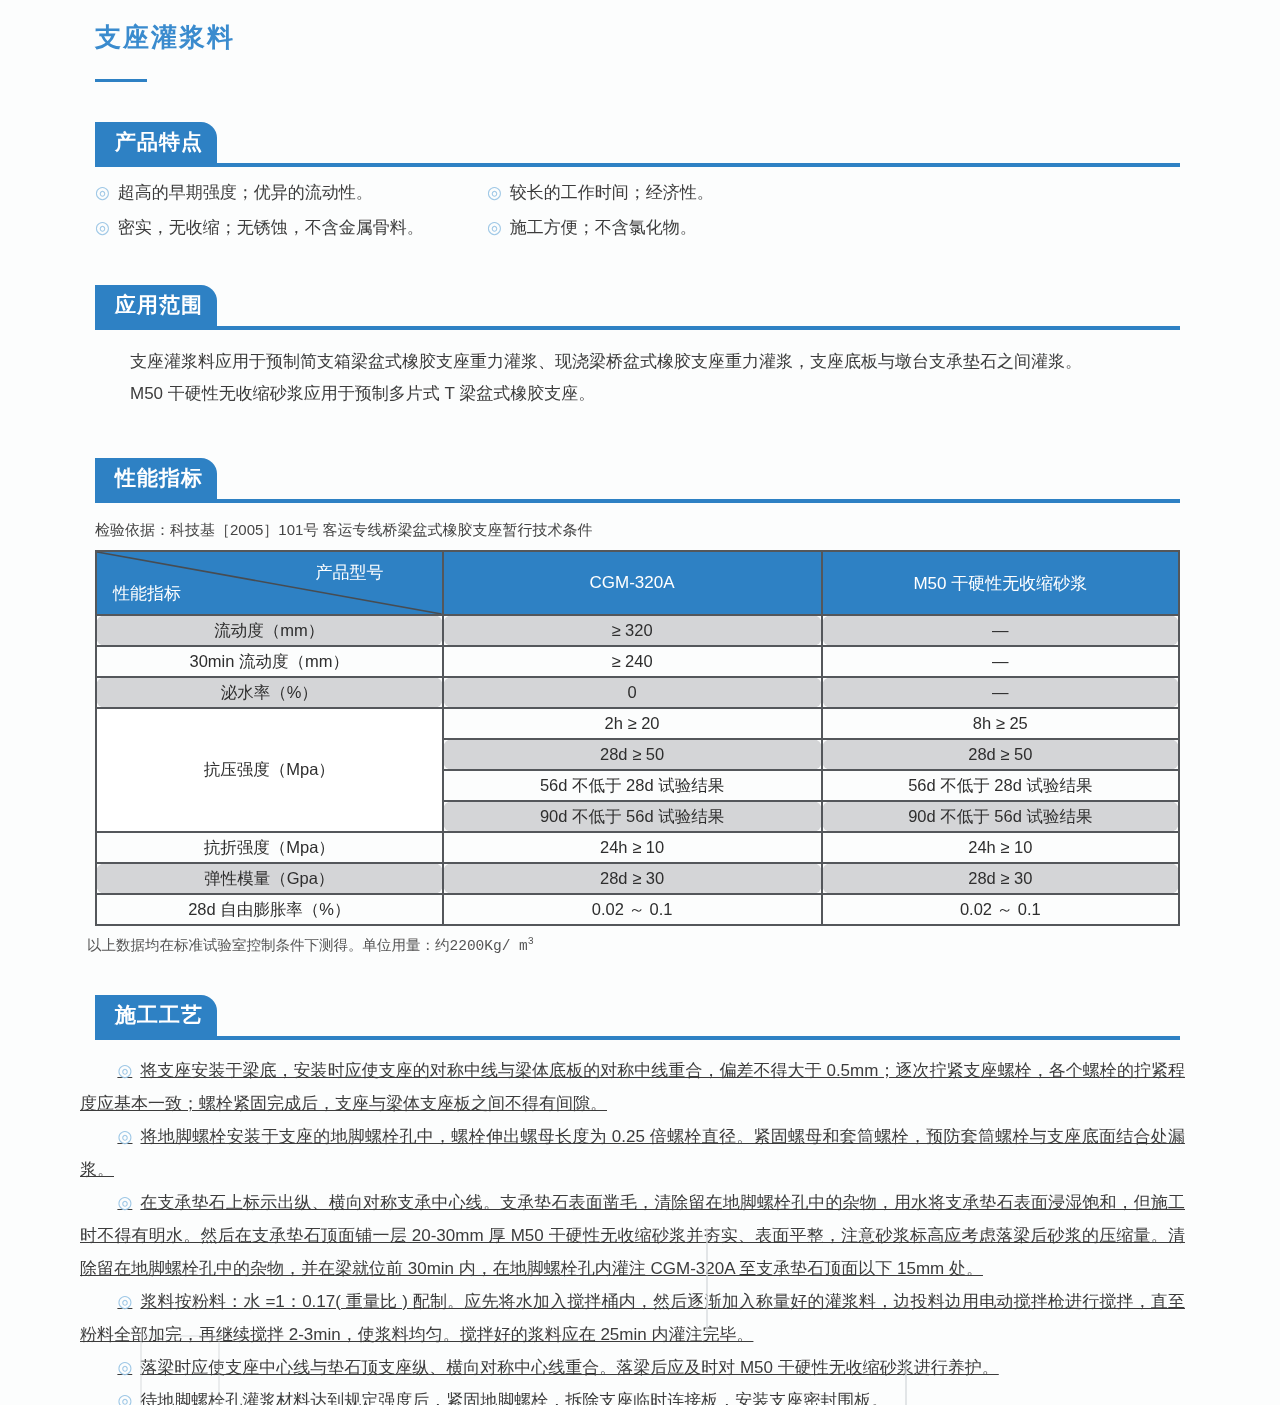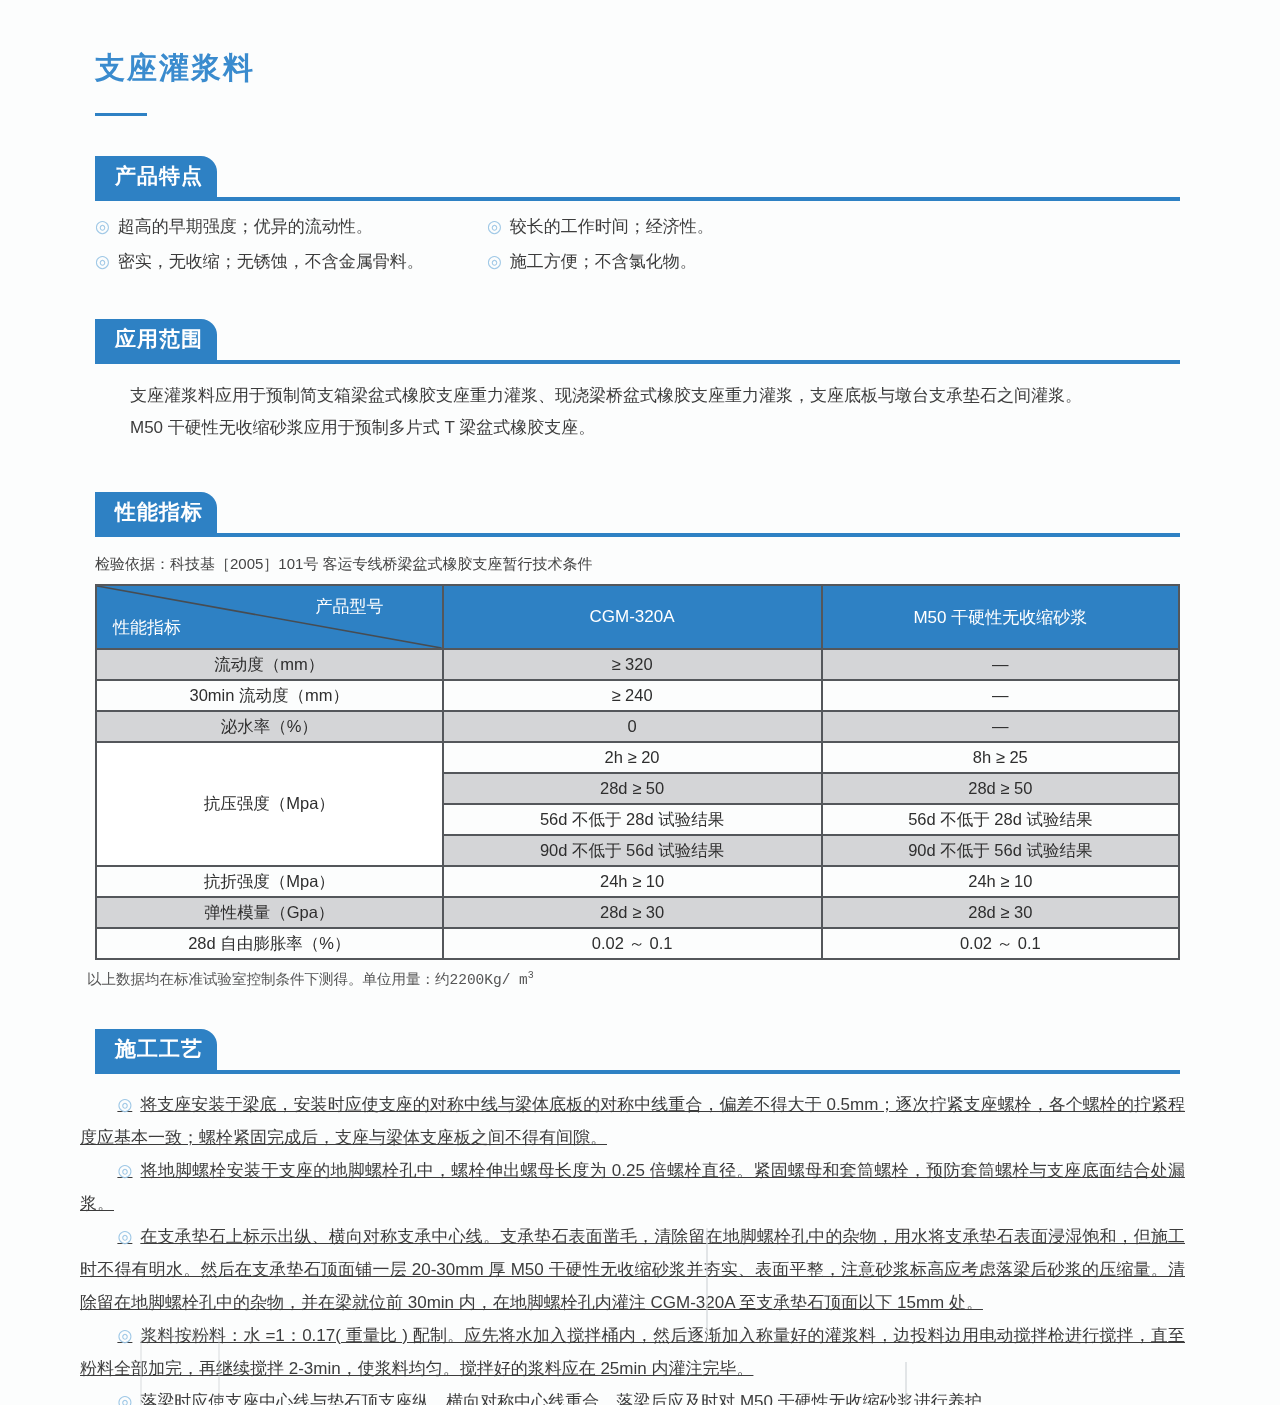--- a/index.html
+++ b/index.html
@@ -9,23 +9,22 @@
     background:#fcfdfd;
     font-family:"Liberation Sans","DejaVu Sans",sans-serif;
     color:#3a3a3a;
     position:relative;
     overflow:hidden;
   }
   .page { padding:20px 100px 0 95px; position:relative; }
 
   
   .page-title {
-    font-size:30px; font-weight:700; letter-spacing:2px;
+    font-size:26px; font-weight:700; letter-spacing:2px;
     color:var(--title-blue,#3a8bce);
-    margin-top:28px;
   }
   .title-underline {
     width:52px; height:3px; background:var(--accent,#2e81c4);
     margin-top:24px;
   }
 
   
   .sec-head { border-bottom:4px solid var(--accent,#2e81c4); line-height:0; }
   .sec-tab {
     display:inline-block; line-height:normal;
@@ -55,21 +54,21 @@
   }
   table.perf td {
     border:2px solid #54575b;
     text-align:center; vertical-align:middle;
     height:31px; padding:2px 6px;
   }
   table.perf tr.head td {
     background:var(--accent,#2e81c4); color:#fff; height:64px;
     font-size:17px;
   }
-  table.perf tr.gray td { background:var(--row-gray,#d4d5d7); }
+  table.perf tr.gray td { background:var(--row-gray,#d4d5d7);border-radius:9px; }
   table.perf td.span-label { background:#fff; }
   td.corner { position:relative; padding:0; }
   .corner-top { position:absolute; top:9px; right:58px; }
   .corner-bottom { position:absolute; bottom:9px; left:16px; }
   .diag-svg { position:absolute; inset:0; width:100%; height:100%; display:block; }
 
   .footnote { margin-top:10px; margin-left:-8px; font-size:14.5px; color:#555;font-family:Liberation Mono, monospace; }
   .footnote sup { font-size:10px; }
 
   

